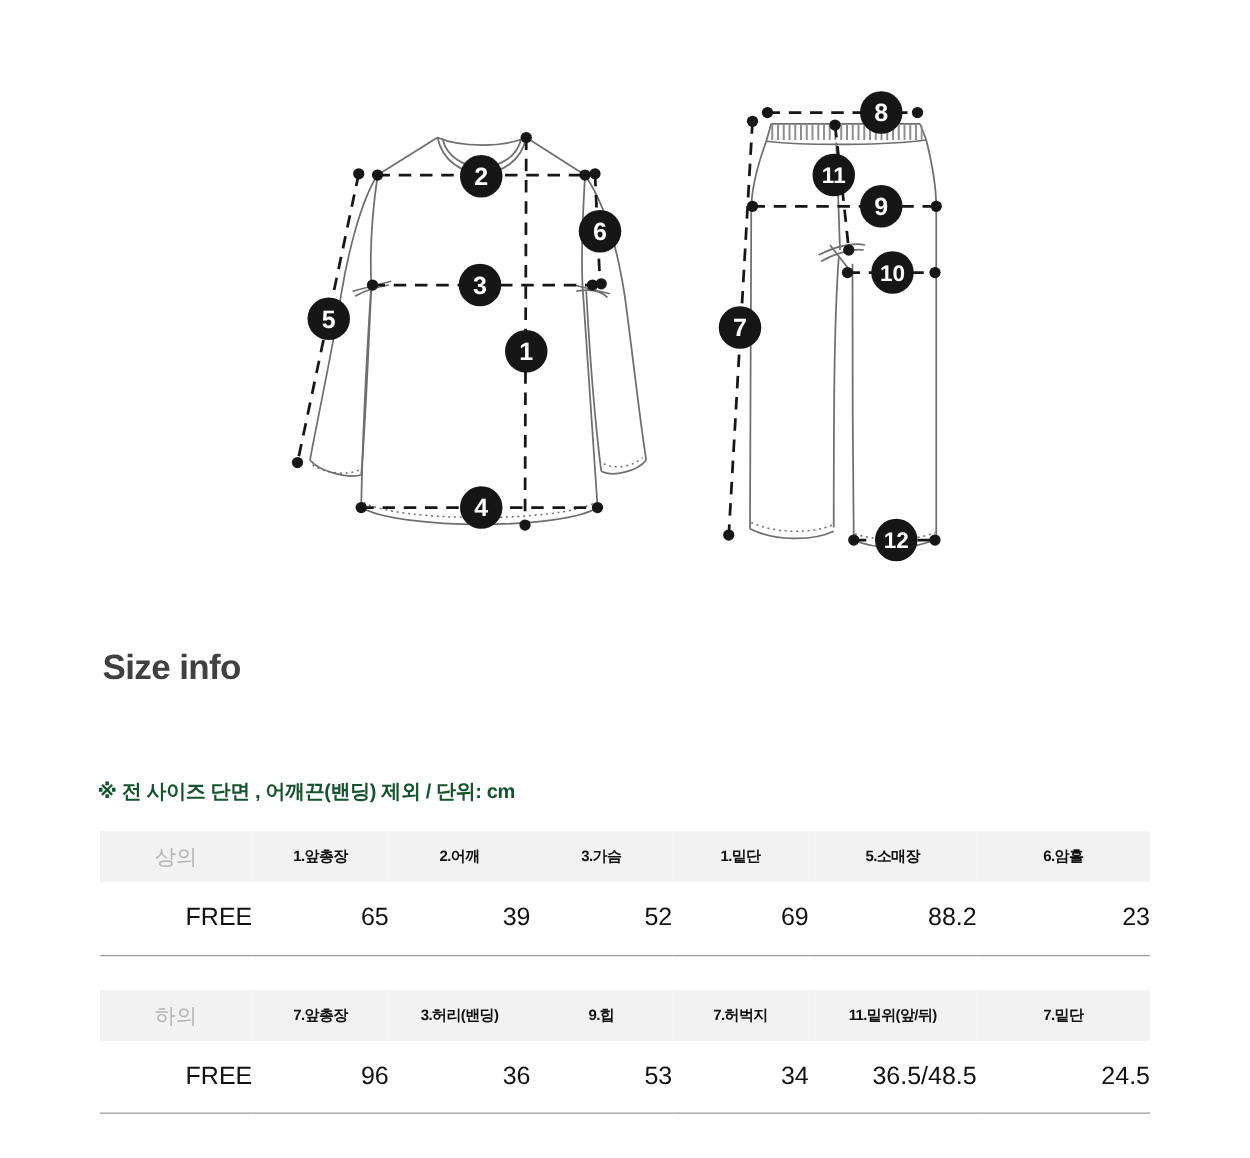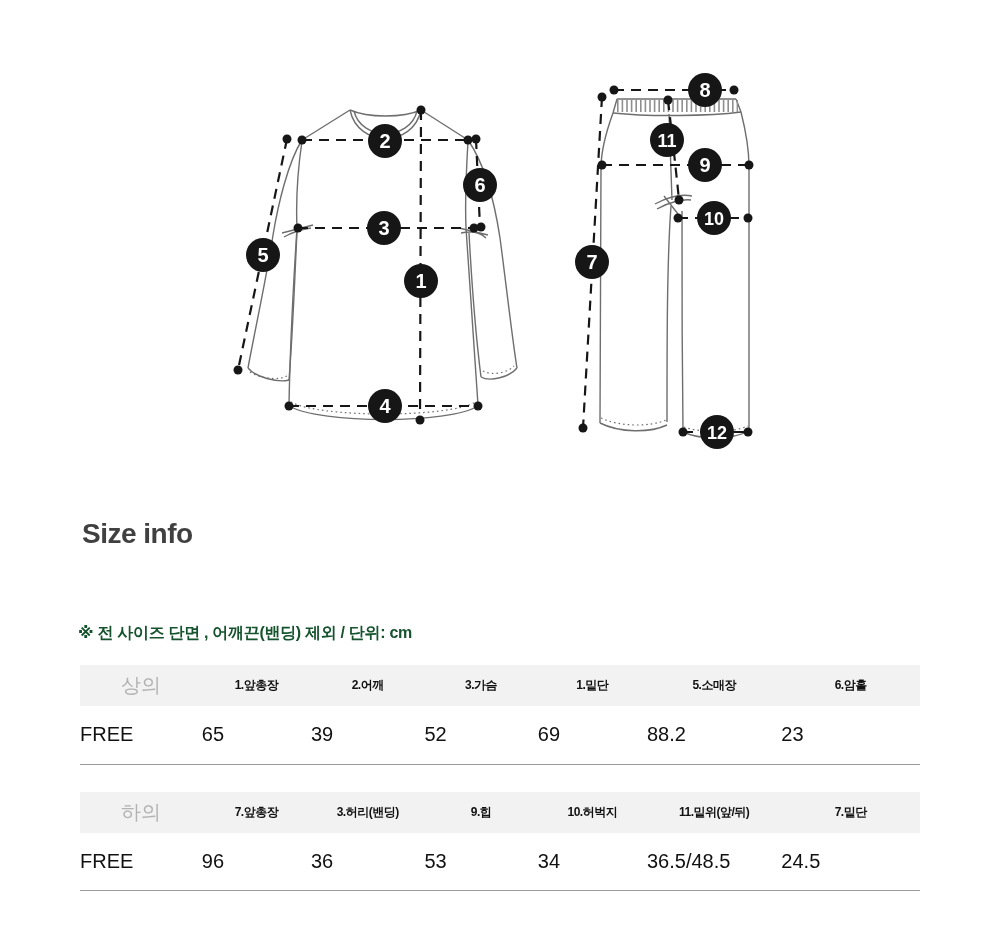--- a/index.html
+++ b/index.html
@@ -36,24 +36,24 @@
   }
   .tables{position:absolute;left:80px;top:665px;width:840px;}
   table{width:840px;border-collapse:collapse;table-layout:fixed;}
   table.second{margin-top:27px;}
   thead th{
     background:var(--header_bg);height:41px;
     font-size:12px;font-weight:700;color:#111;text-align:center;
     letter-spacing:-0.5px;vertical-align:middle;
   }
   thead th.group{
-    font-weight:400;color:var(--group_label);font-size:20px;letter-spacing:0;
+    font-weight:400;color:var(--group_label);font-size:17px;letter-spacing:0;
   }
   tbody td{
-    height:58px;font-size:20px;font-weight:400;color:#111;text-align:left;
+    height:58px;font-size:20px;font-weight:400;color:#111;text-align:right;
     vertical-align:middle;border-bottom:1.5px solid var(--border_color);
     background:#fff;letter-spacing:0;
   }
 </style>
 </head>
 <body>
 
 <div class="diagram-wrap">
 <svg width="1000" height="500" viewBox="0 0 1000 500" xmlns="http://www.w3.org/2000/svg">
 
@@ -249,21 +249,21 @@
         <col style="width:13%">
         <col style="width:16%">
         <col style="width:16.5%">
     </colgroup>
     <thead>
       <tr>
         <th class="group">하의</th>
         <th>7.앞총장</th>
         <th>3.허리(밴딩)</th>
         <th>9.힙</th>
-        <th>10.허벅지</th>
+        <th>7.허벅지</th>
         <th>11.밑위(앞/뒤)</th>
         <th>7.밑단</th>
       </tr>
     </thead>
     <tbody>
       <tr>
         <td>FREE</td>
         <td>96</td>
         <td>36</td>
         <td>53</td>

